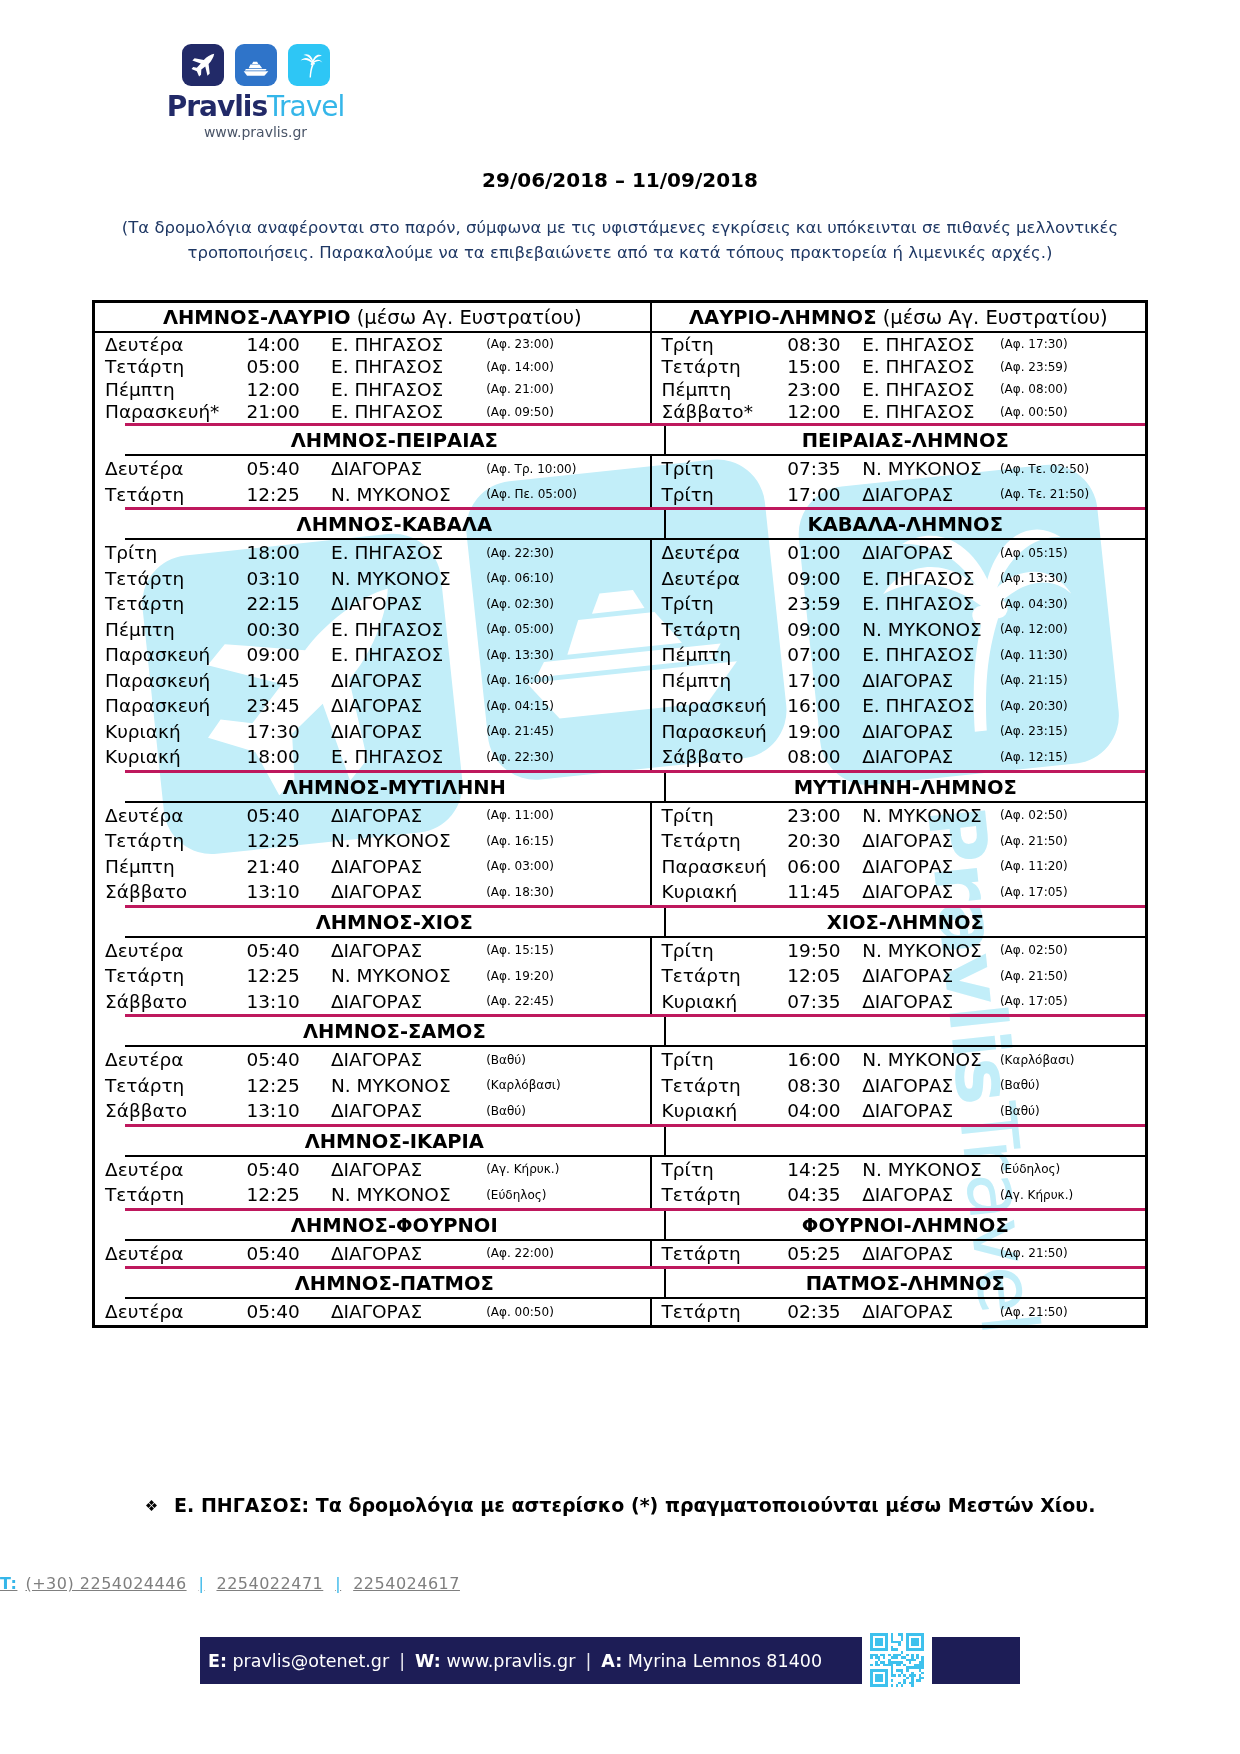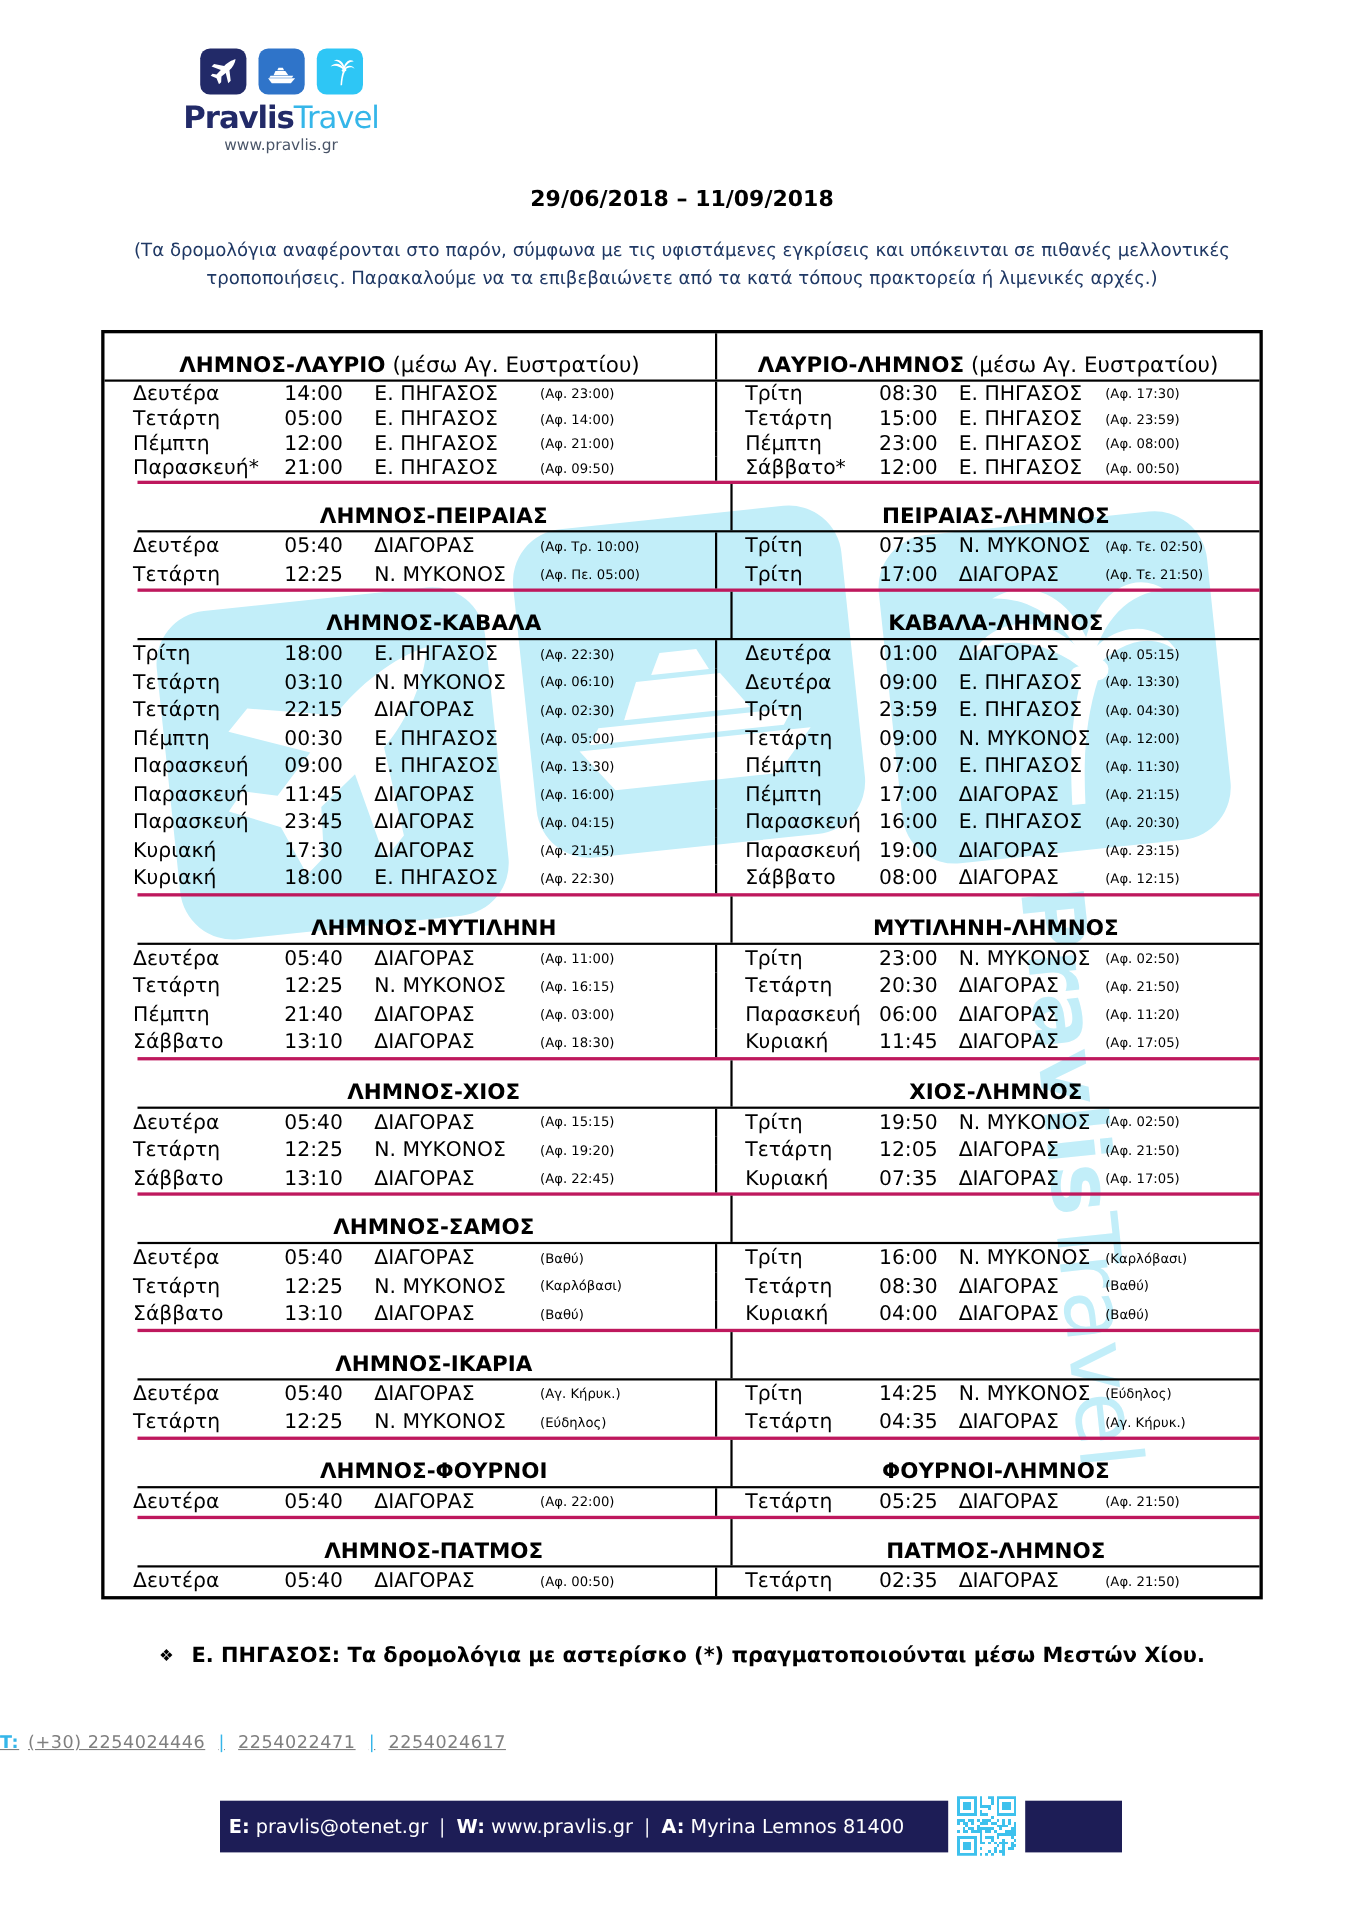--- a/index.html
+++ b/index.html
@@ -26,25 +26,25 @@
   
   .watermark{position:absolute;left:130px;top:440px;z-index:1;overflow:visible;}
 
   
   .timetable{position:absolute;left:92px;top:300px;width:1056px;border:3px solid #000;
              z-index:2;background:transparent;box-sizing:border-box;}
   .tt-row{display:grid;grid-template-columns:53% 47%;}
   .cl{border-right:2px solid #000;}
   .tt-head{border-bottom:2px solid #000;}
   .tt-head-sep{border-top:3px solid #be185d;margin-left:30px;}
-  .tt-hcell{text-align:center;padding:17px 2px 2px 2px;font-size:19.5px;white-space:nowrap;overflow:hidden;}
+  .tt-hcell{text-align:center;padding:3px 2px 2px 2px;font-size:19.5px;white-space:nowrap;overflow:hidden;}
   .ht{font-weight:bold;}
   .hs{font-weight:normal;}
   .tt-cell{display:grid;grid-template-columns:26% 15.5% 28.5% 30%;align-items:center;
-           min-height:25.5px;padding-left:26px;font-size:18.5px;white-space:nowrap;}
+           min-height:25.5px;padding-left:10px;font-size:18.5px;white-space:nowrap;}
   .tight .tt-cell{min-height:22.5px;}
   .c-note{font-size:12px;}
 
   
   .note-line{position:absolute;left:0;top:1494px;width:1240px;text-align:center;
              font-size:19px;font-weight:bold;color:#000;z-index:3;}
   .note-line .bullet{font-size:15px;margin-right:16px;position:relative;top:-1px;}
   .phone-line{position:absolute;left:0;top:1574px;width:1200px;text-align:left;
               font-size:16px;color:#7f7f7f;z-index:3;letter-spacing:0.5px;text-decoration:underline;}
   .phone-line .plabel{color:#35b6e9;font-weight:bold;margin-right:8px;}

